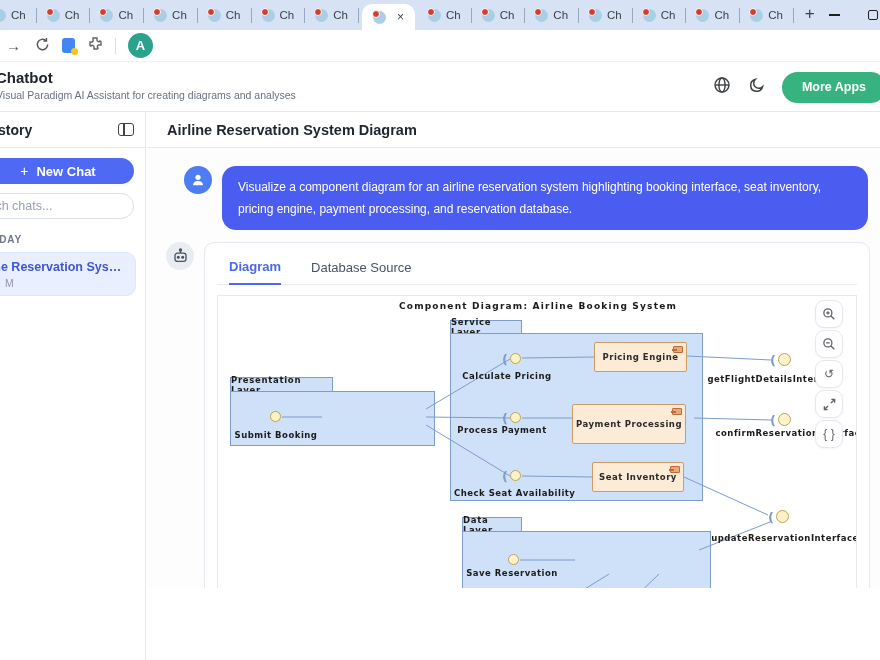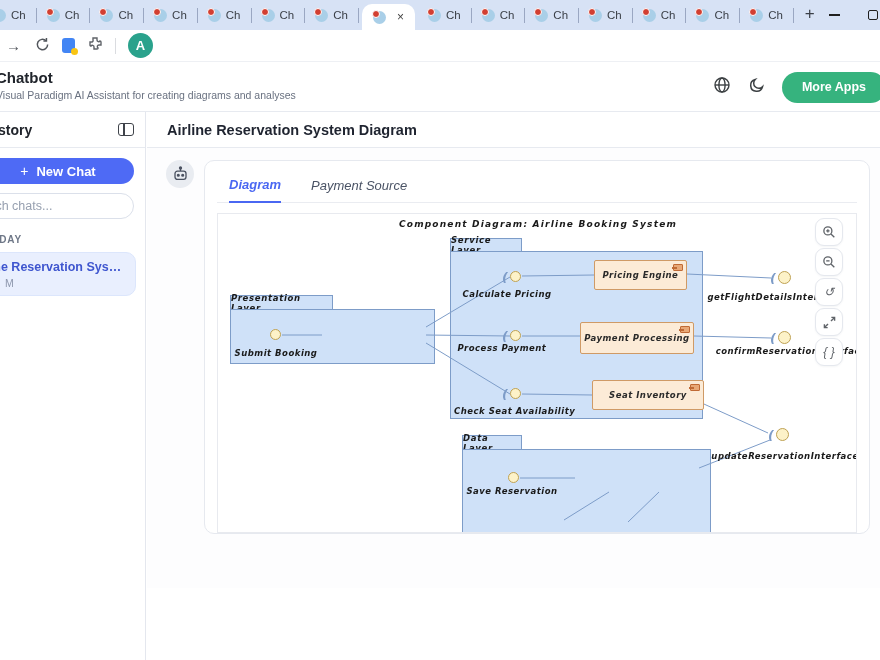--- a/index.html
+++ b/index.html
@@ -66,21 +66,21 @@
   .pagetitle-row{height:36px;border-bottom:1px solid #e7eaf0;display:flex;align-items:center;padding-left:20px;}
   .pagetitle{font-size:14.5px;font-weight:700;color:#1f2430;}
   .chat{position:absolute;left:0;top:36px;width:733px;height:440px;overflow:hidden;background:#fdfdfe;}
 
   .user-row{display:flex;align-items:flex-start;padding:18px 12px 0 37px;gap:10px;}
   .uavatar{width:28px;height:28px;border-radius:50%;background:#4d7cf3;flex:0 0 auto;display:flex;align-items:center;justify-content:center;}
   .bubble{flex:1;background:#4b5cf0;border-radius:14px;color:#fff;font-size:12px;line-height:1.85;padding:10px 16px;}
 
   .asst-row{display:flex;align-items:flex-start;padding:12px 12px 0 19px;gap:10px;}
   .ravatar{width:28px;height:28px;border-radius:50%;background:#e9ecf1;flex:0 0 auto;display:flex;align-items:center;justify-content:center;}
-  .card{flex:1;background:#fff;border:1px solid #e6e9ef;border-radius:10px;padding:12px 12px 0;font-style:italic;}
+  .card{flex:1;background:#fff;border:1px solid #e6e9ef;border-radius:10px;padding:12px 12px 0;}
   .card-tabs{display:flex;align-items:flex-end;gap:30px;padding-left:12px;border-bottom:1px solid #eaecf1;height:30px;}
   .ctab{font-size:13px;padding-bottom:9px;}
   .ctab.active{color:#4a67f2;font-weight:700;border-bottom:2.5px solid #4a67f2;margin-bottom:-1px;}
   .ctab.idle{color:#4a5365;}
 
   
   .viewport{position:relative;margin-top:10px;width:640px;height:320px;border:1px solid #e8eaef;background:#fff;overflow:hidden;font-family:"DejaVu Sans",sans-serif;}
   .dg-title{position:absolute;left:0;top:5px;width:640px;text-align:center;font-size:9px;font-weight:700;letter-spacing:1.2px;color:#1a1a1a;}
   .lines{position:absolute;left:0;top:0;z-index:2;}
   .pk-tab{position:absolute;z-index:1;background:#cfe1f8;border:1px solid #7d9cc8;border-bottom:none;display:flex;align-items:center;justify-content:center;font-size:8.5px;font-weight:700;letter-spacing:.7px;color:#1a1a1a;}
@@ -310,35 +310,44 @@
       </div>
     </aside>
 
     <main class="main">
       <div class="pagetitle-row">
         <span class="pagetitle">Airline Reservation System Diagram</span>
       </div>
 
       <div class="chat">
 
+        <div class="user-row">
+          <div class="uavatar">
+            <svg width="16" height="16" viewBox="0 0 16 16" fill="#fff">
+                <circle cx="8" cy="5.3" r="2.6"></circle>
+                <path d="M3 13.2c0-2.8 2.2-4.3 5-4.3s5 1.5 5 4.3z"></path>
+              </svg>
+          </div>
+          <div class="bubble">Visualize a component diagram for an airline reservation system highlighting booking interface, seat inventory, pricing engine, payment processing, and reservation database.</div>
+        </div>
 
         <div class="asst-row">
           <div class="ravatar">
             <svg width="17" height="17" viewBox="0 0 17 17" fill="none" stroke="#4a5160" stroke-width="1.3">
                 <circle cx="8.5" cy="2" r="1" fill="#4a5160"></circle>
                 <line x1="8.5" y1="3" x2="8.5" y2="5"></line>
                 <rect x="3" y="5.2" width="11" height="8.2" rx="2.4"></rect>
                 <circle cx="6.3" cy="9.2" r=".9" fill="#4a5160"></circle>
                 <circle cx="10.7" cy="9.2" r=".9" fill="#4a5160"></circle>
               </svg>
           </div>
           <div class="card">
             <div class="card-tabs">
               <span class="ctab active">Diagram</span>
-              <span class="ctab idle">Payment Source</span>
+              <span class="ctab idle">Database Source</span>
             </div>
 
             <div class="viewport">
               <div class="dg-title">Component Diagram: Airline Booking System</div>
 
               <svg class="lines" width="640" height="320" viewBox="0 0 640 320">
                 <g stroke="#7d9cc8" stroke-width="1" fill="none">
                   <line x1="64" y1="121" x2="104" y2="121"></line>
                   <line x1="208" y1="113" x2="292" y2="63"></line>
                   <line x1="208" y1="121" x2="292" y2="122"></line>
@@ -362,27 +371,27 @@
               <div class="pk-body" style="left:232px;top:37px;width:253px;height:168px;"></div>
               <div class="pk-tab" style="left:244px;top:221px;width:60px;height:14px;">Data Layer</div>
               <div class="pk-body" style="left:244px;top:235px;width:249px;height:110px;"></div>
 
               <div class="cmp" style="left:376px;top:46px;width:93px;height:30px;">
                   <span class="cico">
                     <i></i>
                   </span>
                   <span>Pricing Engine</span>
                 </div>
-              <div class="cmp" style="left:362px;top:108px;width:114px;height:32px;">
+              <div class="cmp" style="left:354px;top:108px;width:114px;height:40px;">
                   <span class="cico">
                     <i></i>
                   </span>
                   <span>Payment Processing</span>
                 </div>
-              <div class="cmp" style="left:374px;top:166px;width:112px;height:30px;">
+              <div class="cmp" style="left:374px;top:166px;width:92px;height:30px;">
                   <span class="cico">
                     <i></i>
                   </span>
                   <span>Seat Inventory</span>
                 </div>
 
               <span class="prt" style="left:52px;top:115px;"></span>
               <div class="dlabel" style="left:13px;top:134px;width:90px;">Submit Booking</div>
               <span class="sock" style="left:284px;top:57px;">(</span>
               <span class="prt" style="left:292px;top:57px;"></span>

